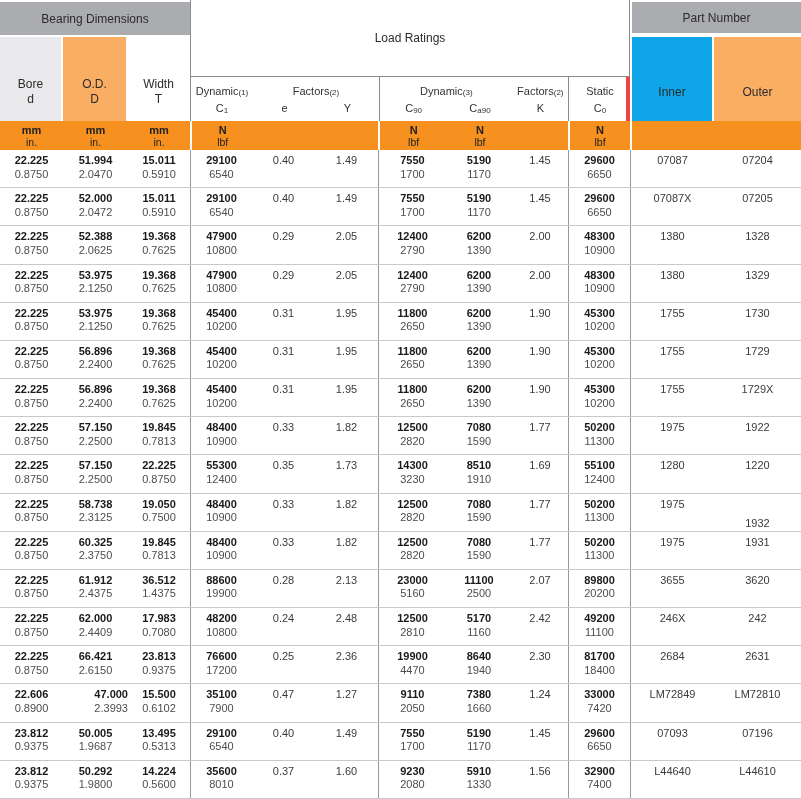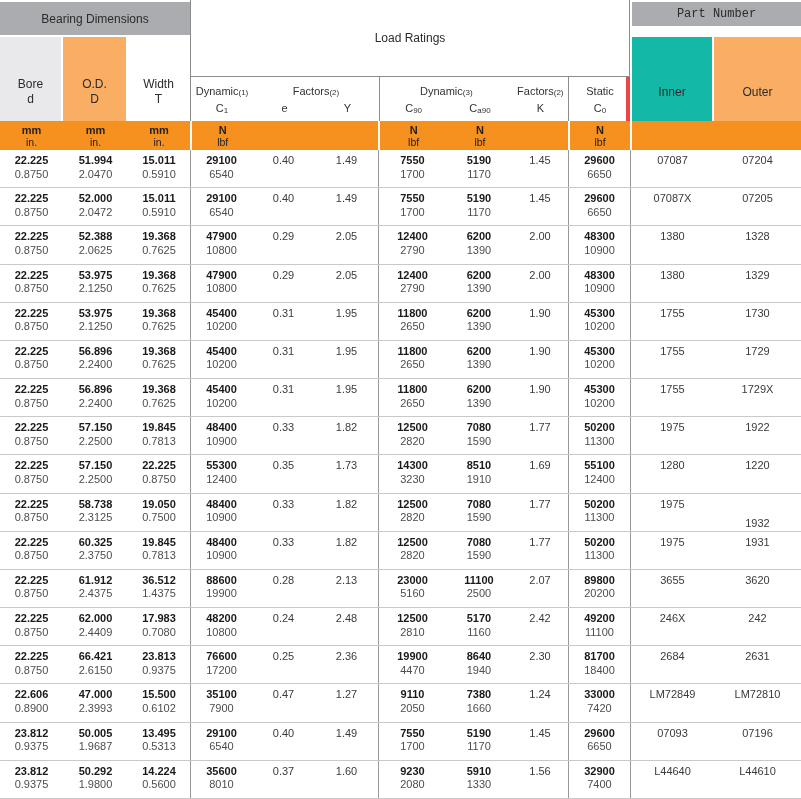--- a/index.html
+++ b/index.html
@@ -4,31 +4,31 @@
 <style>
   * { box-sizing: border-box; margin: 0; padding: 0; }
   body { background: #fff; font-family: "Liberation Sans", sans-serif; }
   .page { position: relative; width: 801px; height: 799px; background: #fff; overflow: hidden; }
 
   
   .thead { position: relative; width: 801px; height: 121px; background: #fff; }
   .band { position: absolute; background: #ABACAF; display: flex; align-items: center; justify-content: center;
           font-size: 12px; color: #2b2b2b; }
   .band-bearing { left: 0; top: 2px; width: 190px; height: 33px; }
-  .band-part    { left: 632px; top: 2px; width: 169px; height: 24px; font-family: Liberation Mono, monospace; }
+  .band-part    { left: 632px; top: 2px; width: 169px; height: 31px; }
   .hd-load { position: absolute; left: 190px; top: 0; width: 440px; height: 77px; background: #fff;
              border-left: 1px solid #8C8C8C; border-right: 1px solid #8C8C8C; border-bottom: 1px solid #8C8C8C;
              display: flex; align-items: center; justify-content: center; font-size: 12px; color: #2b2b2b; }
   .hd-cell { position: absolute; top: 37px; height: 84px; display: flex; flex-direction: column;
              align-items: center; justify-content: center; padding-top: 26px; font-size: 12px; color: #2b2b2b;
              line-height: 15px; }
   .hd-bore  { left: 0;    width: 61px; background: #E9E9EB; }
   .hd-od    { left: 63px; width: 63px; background: #F9AE63; }
   .hd-width { left: 128px; width: 61px; background: #fff; }
-  .hd-inner { left: 632px; width: 80px; background: #14b8a6; }
+  .hd-inner { left: 632px; width: 80px; background: #0ea5e9; }
   .hd-outer { left: 714px; width: 87px; background: #F9AE63; }
 
   .subheader { position: absolute; left: 190px; top: 77px; width: 440px; height: 44px; display: flex;
                border-left: 1px solid #8C8C8C; border-right: 4px solid #ef4444; font-size: 11px; color: #333; }
   .shgroup { display: flex; flex-direction: column; padding-top: 5px; }
   .shgroup.bl { border-left: 1px solid #8C8C8C; }
   .shgroup.br { border-right: 1px solid #8C8C8C; }
   .shline { display: flex; height: 17px; }
   .shline span.slot { display: inline-flex; align-items: center; justify-content: center; }
   .note { font-size: 8px; position: relative; top: 2px; }
@@ -816,21 +816,21 @@
         </div>
         <div class="cell" style="width: 87px;">
           <span class="l1 reg">2631</span>
         </div>
       </div>
       <div class="trow">
         <div class="cell" style="width: 63px;">
           <span class="l1">22.606</span>
           <span class="l2">0.8900</span>
         </div>
-        <div class="cell" style="width: 65px;">
+        <div class="cell" style="width: 65px; align-items: flex-end;">
           <span class="l1">47.000</span>
           <span class="l2">2.3993</span>
         </div>
         <div class="cell" style="width: 62px;">
           <span class="l1">15.500</span>
           <span class="l2">0.6102</span>
         </div>
         <div class="cell dv" style="width: 62px;">
           <span class="l1">35100</span>
           <span class="l2">7900</span>

